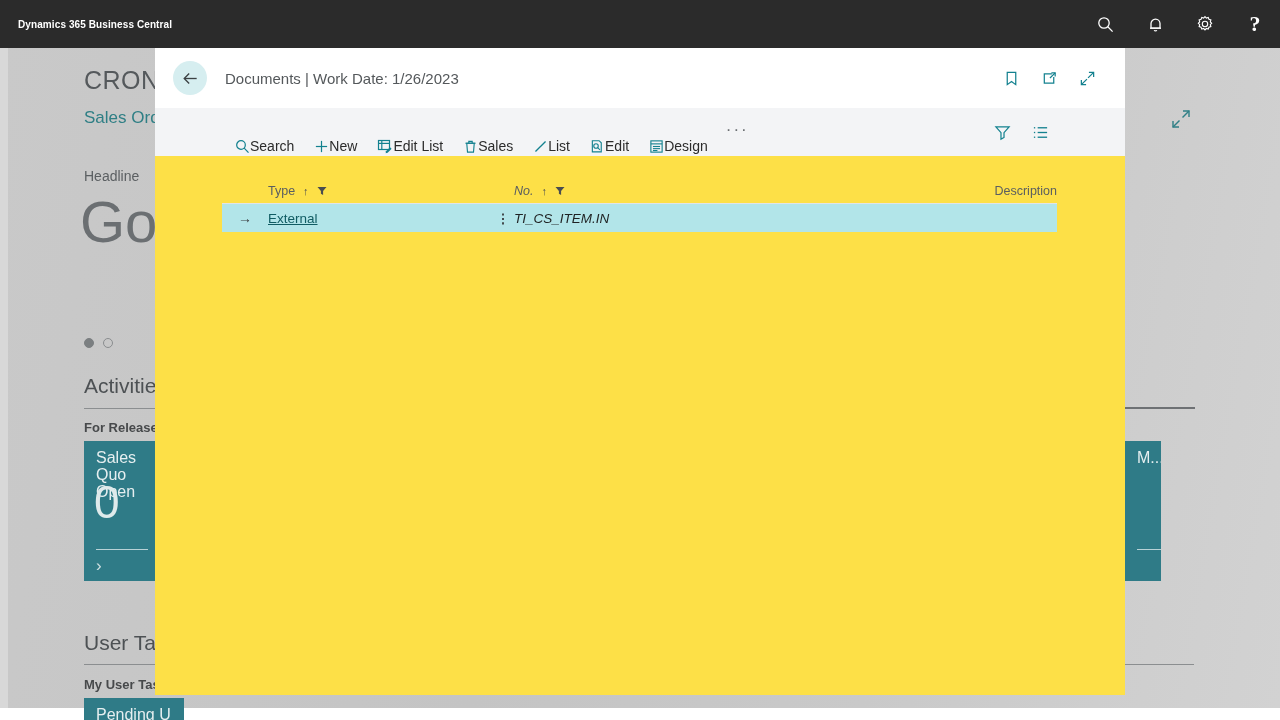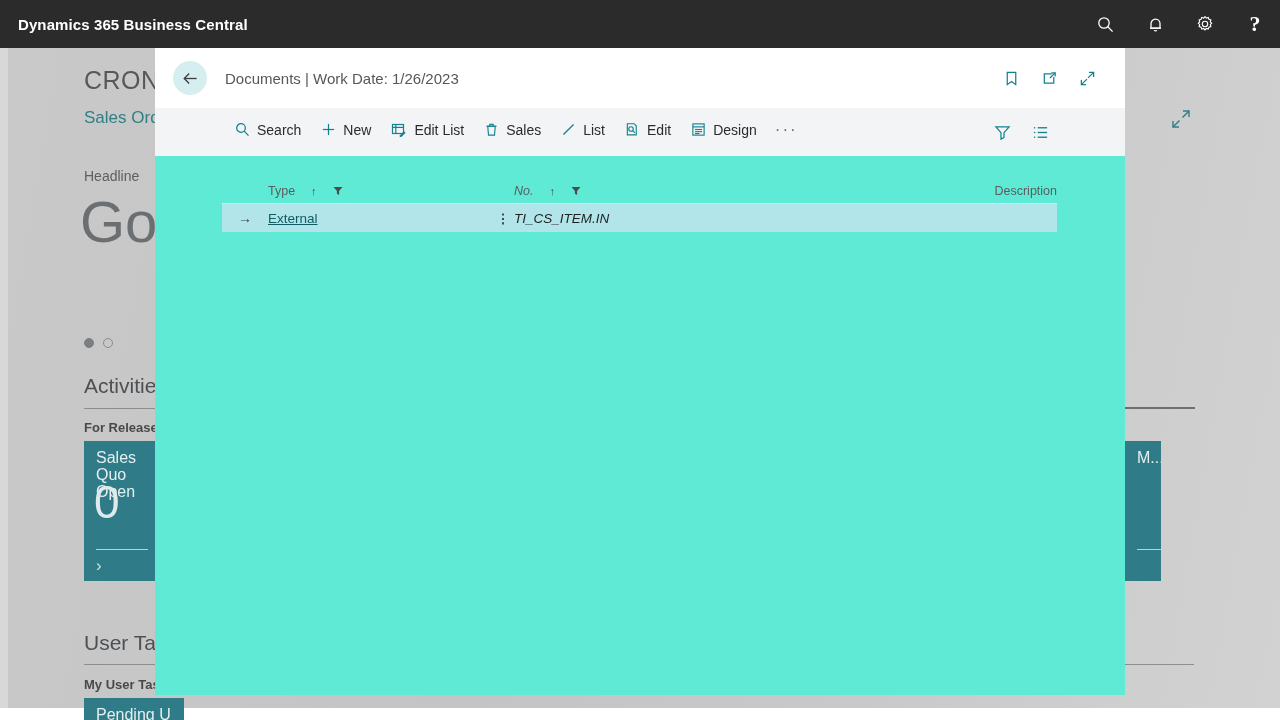--- a/index.html
+++ b/index.html
@@ -26,21 +26,21 @@
     position: absolute;
     left: 0; top: 0;
     width: 1280px; height: 48px;
     background: #2b2b2b;
     display: flex;
     align-items: center;
     z-index: 40;
   }
   .topbar-title {
     color: #ffffff;
-    font-size: 15px;
+    font-size: 10px;
     font-weight: bold;
     margin-left: 18px;
     letter-spacing: 0.1px;
     white-space: nowrap;
   }
   .topbar-actions {
     margin-left: auto;
     display: flex;
     align-items: center;
     height: 48px;
@@ -186,21 +186,21 @@
     position: absolute;
     height: 2px;
     background: #6e7174;
   }
 
   
   .dialog {
     position: absolute;
     left: 155px; top: 48px;
     width: 970px; height: 647px;
-    background: #5eead4;
+    background: #fde047;
     z-index: 30;
     overflow: hidden;
   }
   .dialog-header {
     position: absolute;
     left: 0; top: 0;
     width: 970px; height: 60px;
     background: #ffffff;
     display: flex;
     align-items: center;
@@ -246,22 +246,21 @@
     left: 0; top: 60px;
     width: 970px; height: 48px;
     background: #f3f4f6;
     display: flex;
     align-items: center;
     padding-left: 70px;
     box-sizing: border-box;
   }
   .tb-item {
     display: flex;
-    align-items: flex-start;
-    gap: 7px;
+    align-items: flex-end;
     height: 32px;
     padding: 0 10px;
     color: #2b2b2b;
     font-size: 14px;
     cursor: pointer;
     white-space: nowrap;
     margin-top: 12px;
   }
   .tb-item .tb-icon {
     color: #13818f;
@@ -312,21 +311,21 @@
   .col-type { width: 224px; flex: 0 0 224px; }
   .col-menu { width: 22px; flex: 0 0 22px; }
   .col-no { width: 165px; flex: 0 0 165px; font-style: italic; }
   .col-desc { flex: 1 1 auto; justify-content: flex-end; }
 
   .grid-head .hcell {
     font-size: 12.5px;
     color: #5a5e61;
     display: flex;
     align-items: center;
-    gap: 16px;
+    gap: 8px;
     padding-bottom: 5px;
     white-space: nowrap;
     cursor: pointer;
   }
   .sort-arrow { font-size: 11px; color: #4a4d50; }
   .hfilter { color: #4a4d50; display: flex; align-items: center; }
   .hfilter svg { display: block; }
 
   .grid-row {
     display: flex;

